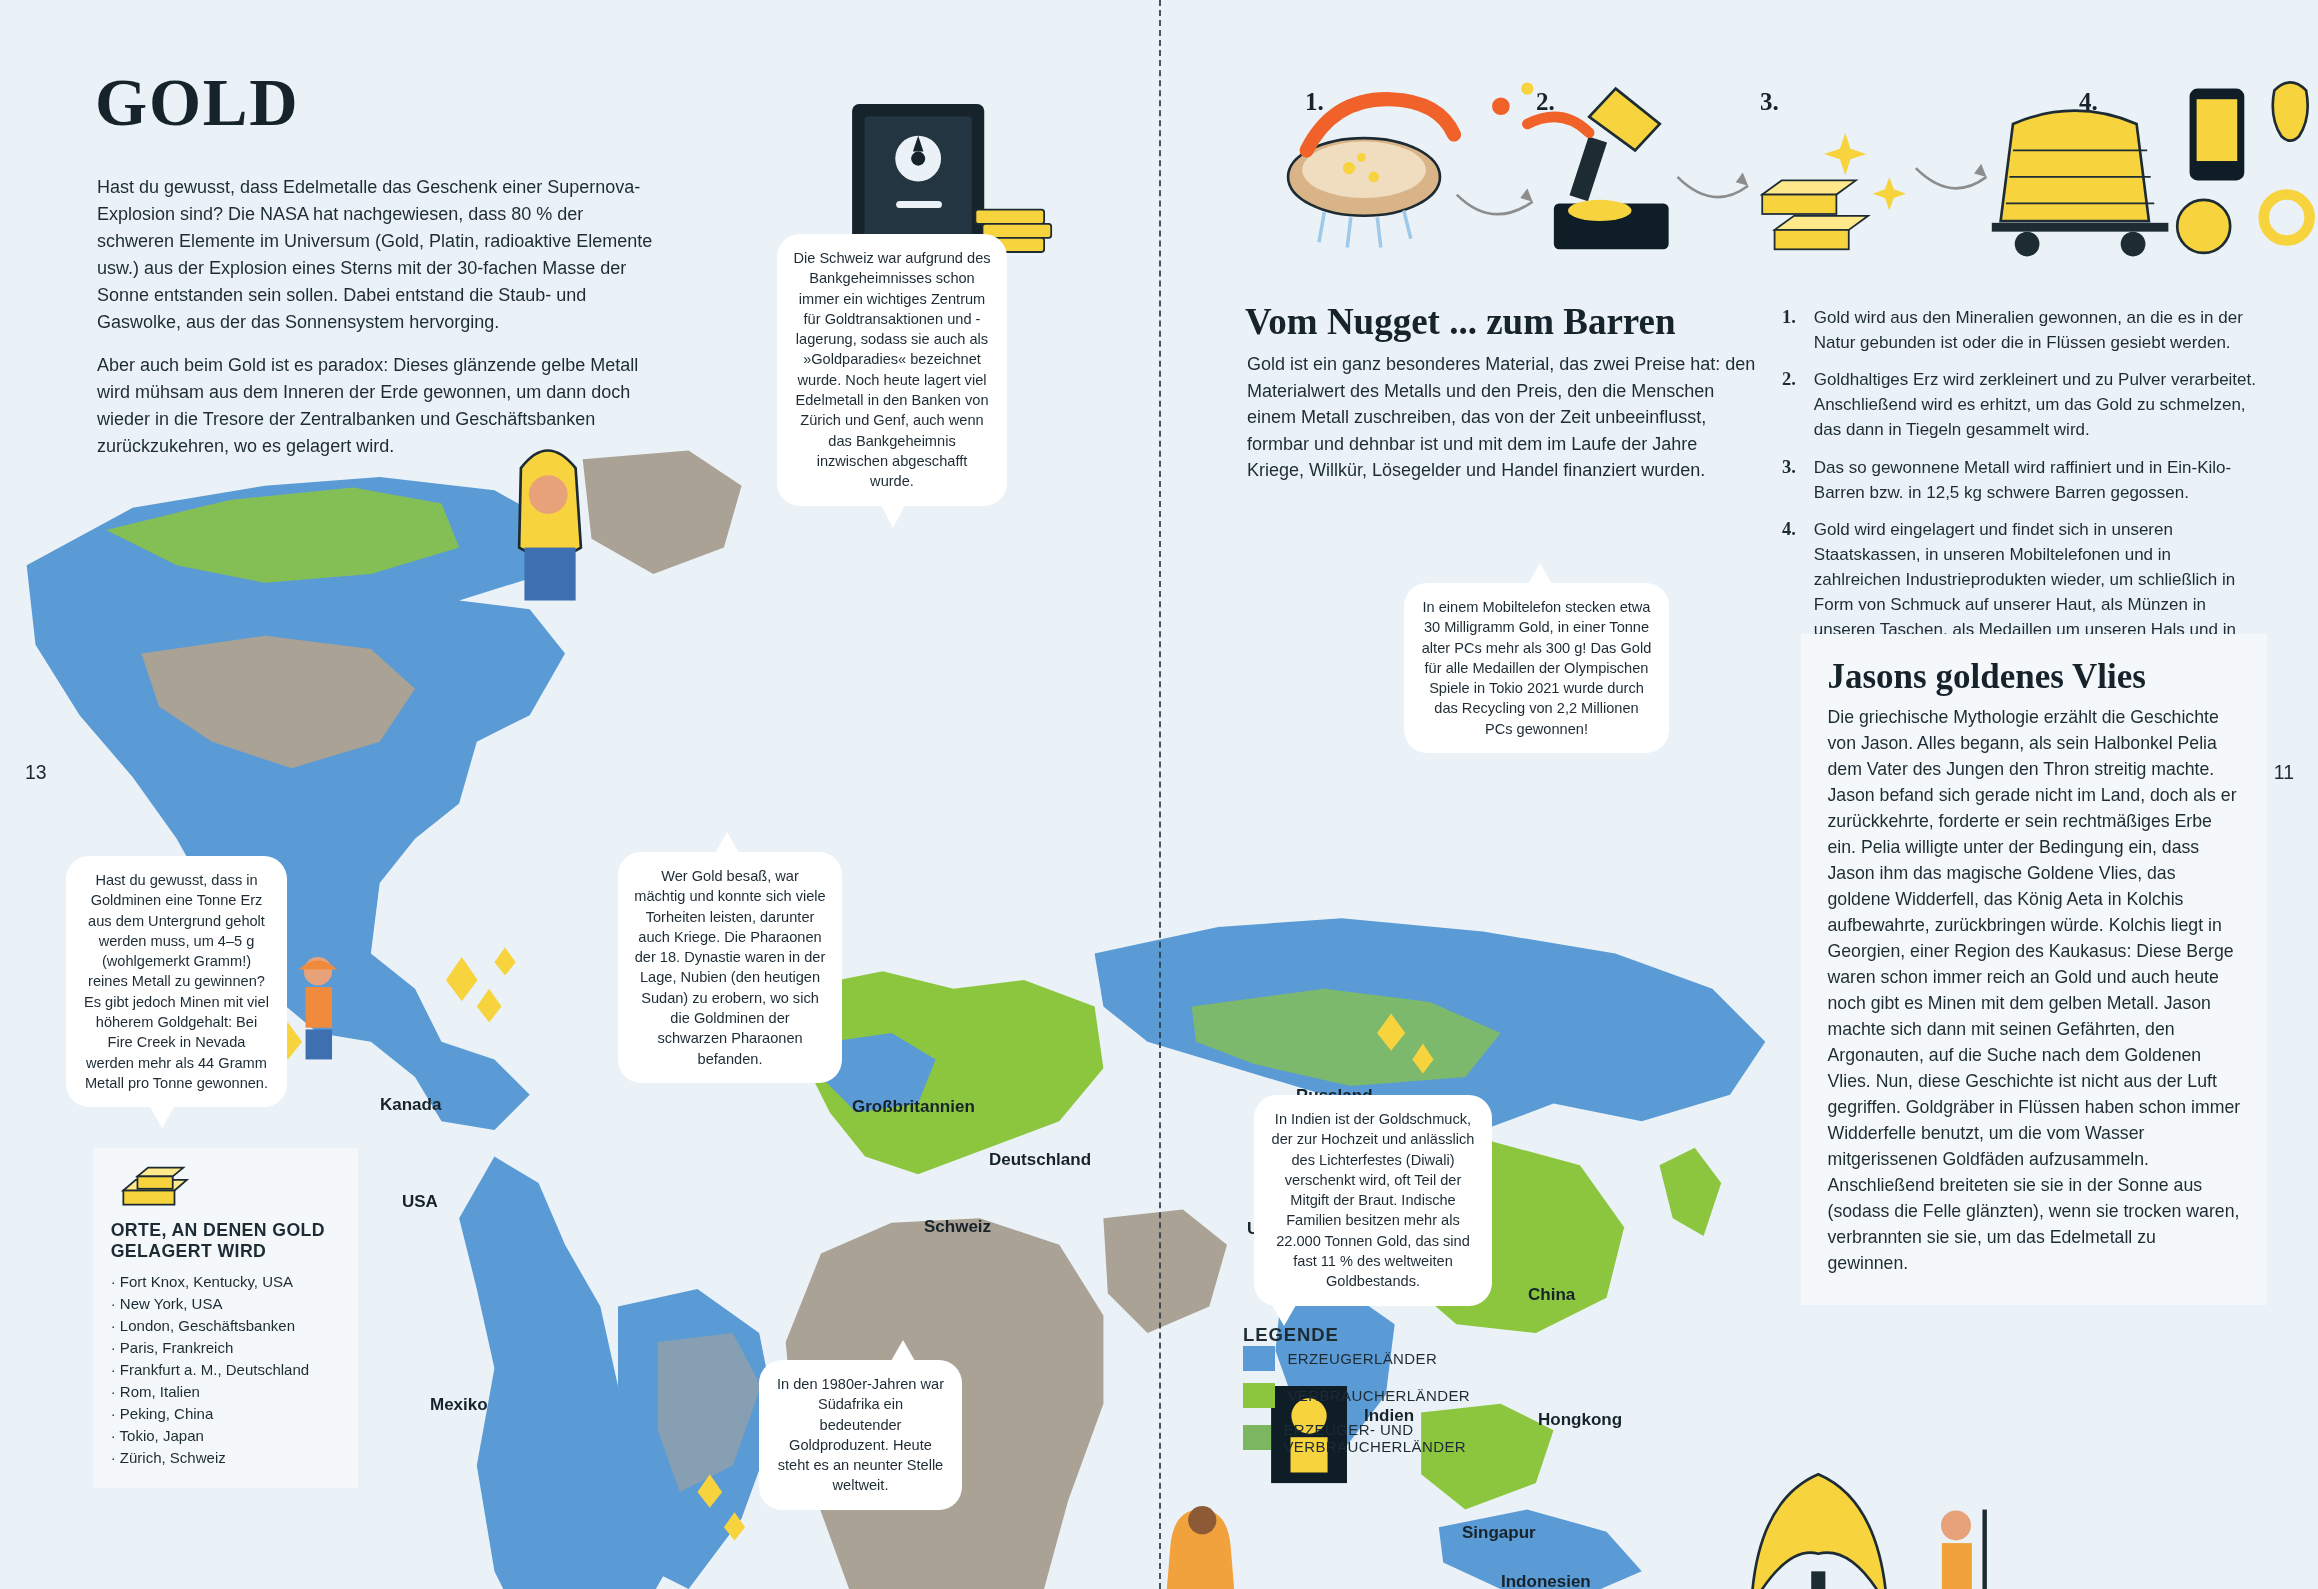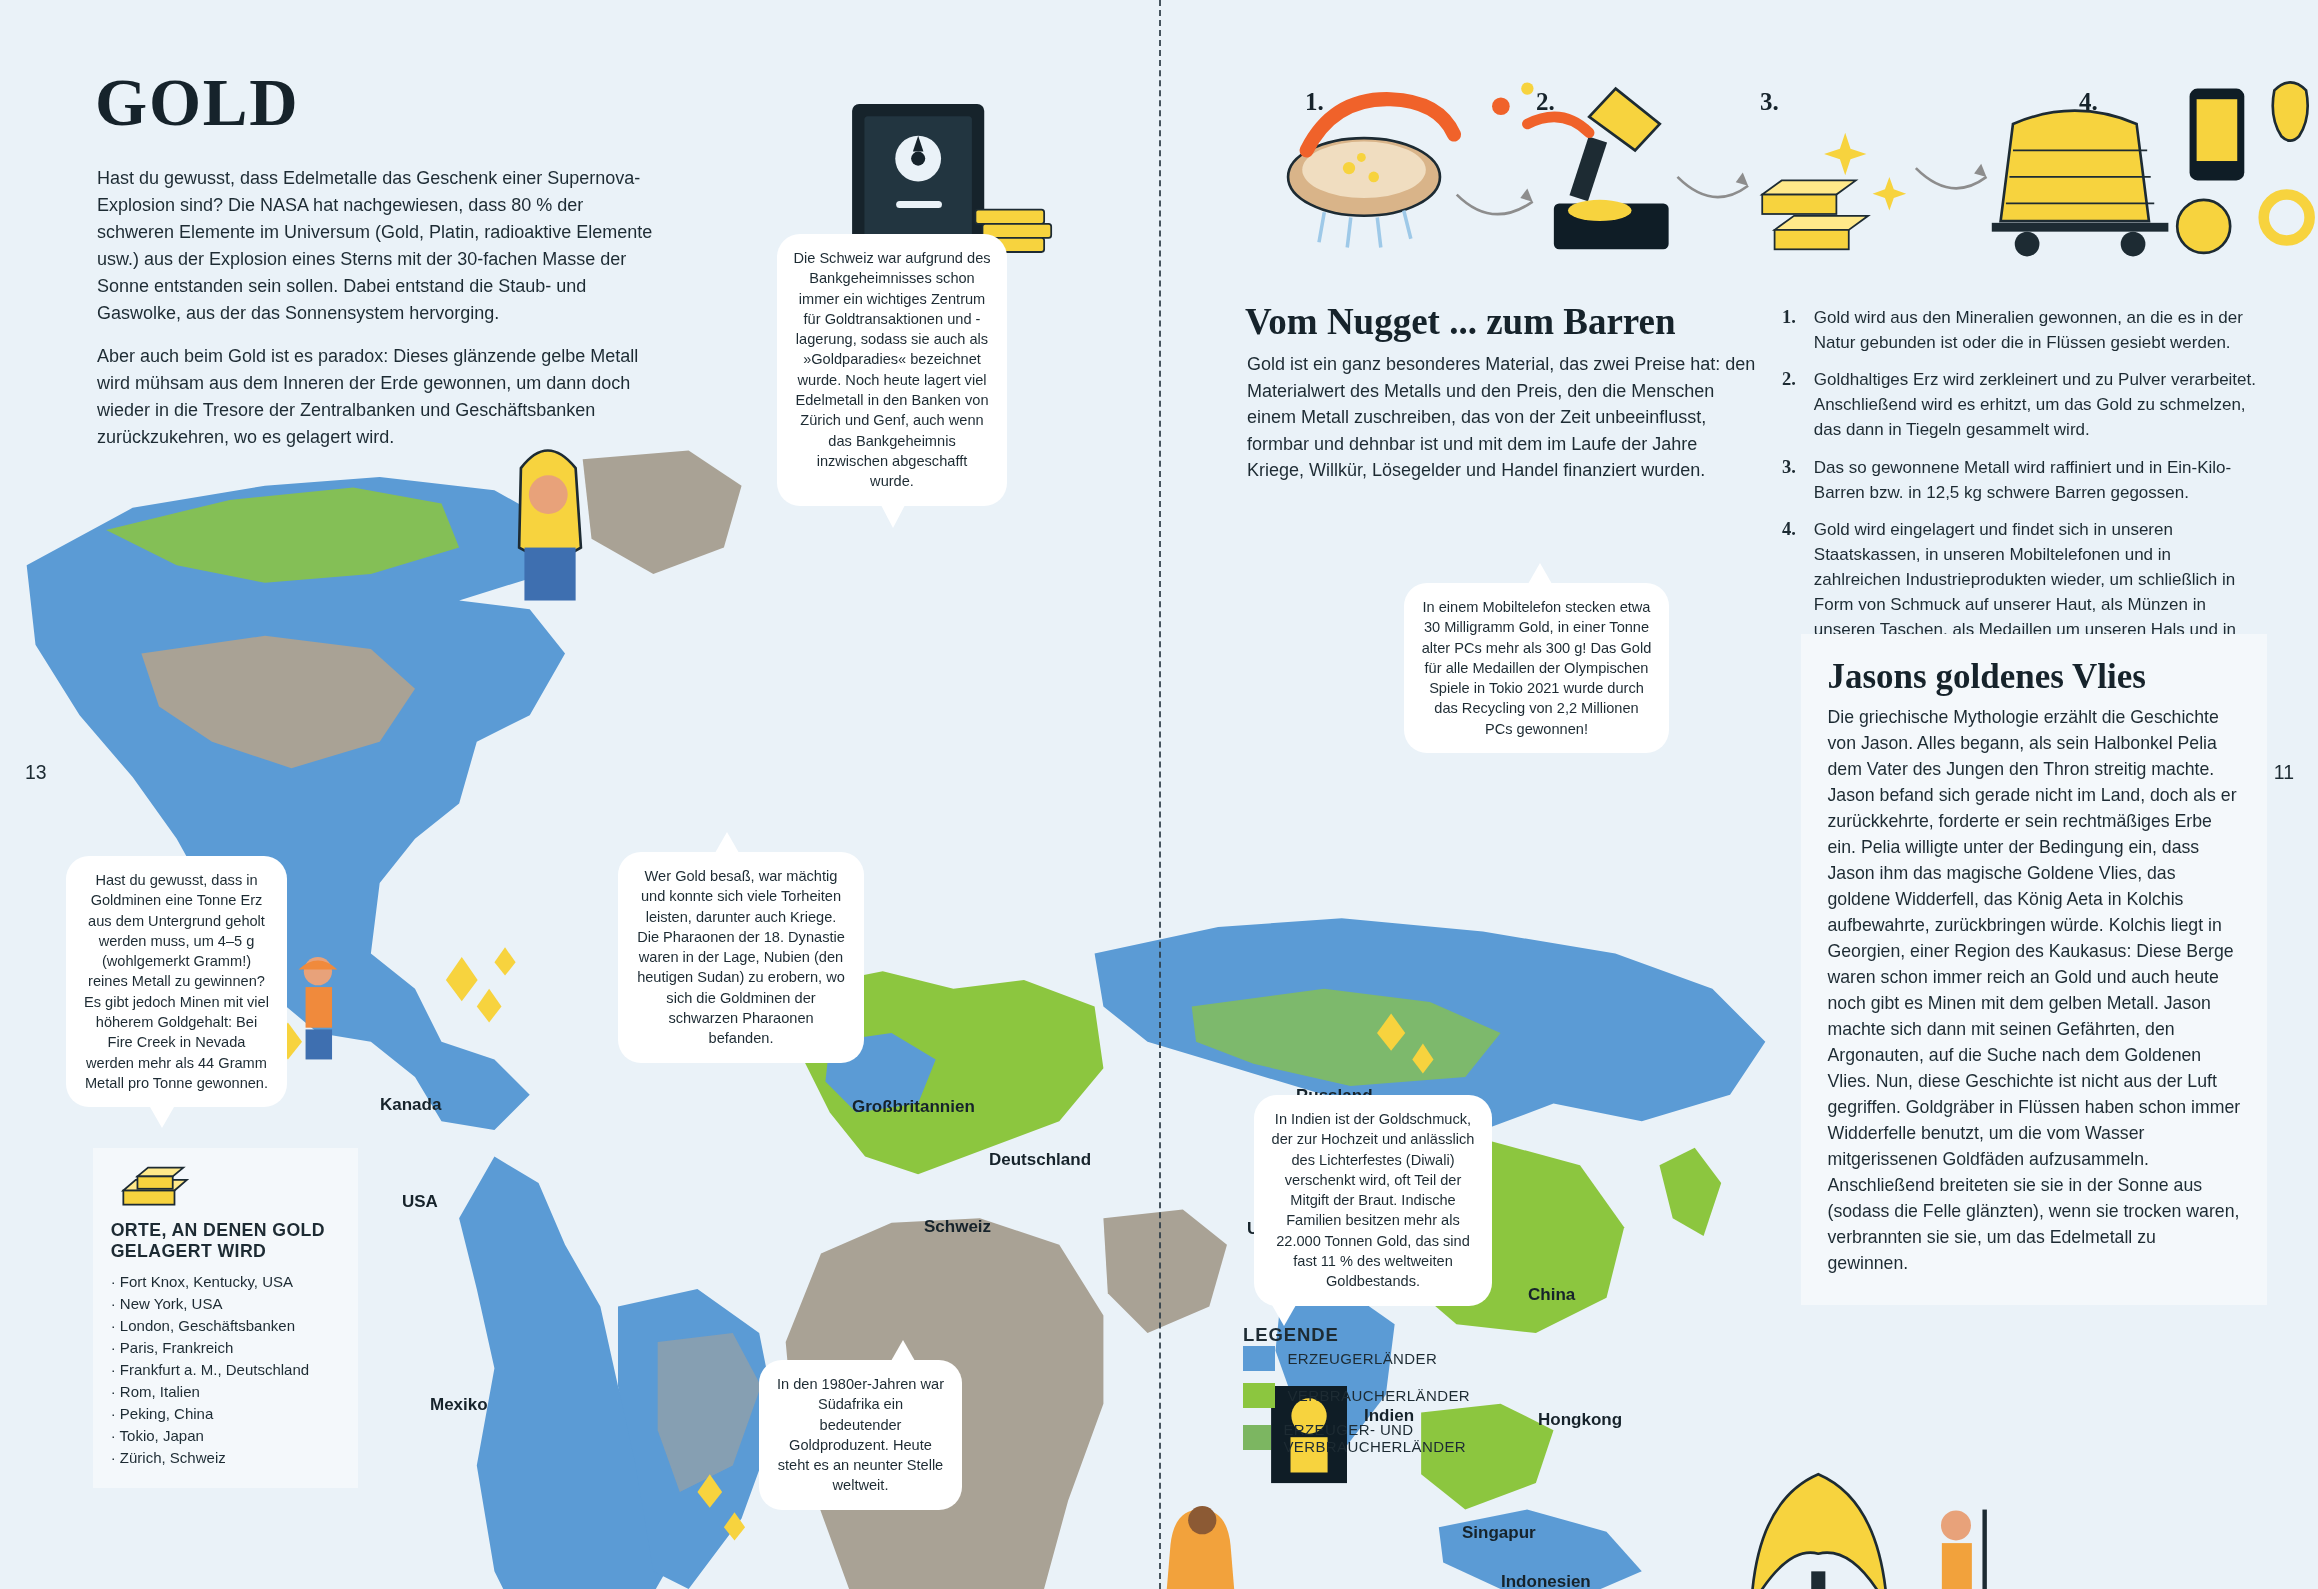--- a/index.html
+++ b/index.html
@@ -28,21 +28,21 @@
   .title{
     position:absolute;left:95px;top:64px;
     font-family:"Liberation Serif", serif;
     font-weight:700;font-size:67px;letter-spacing:1.8px;
     color:#16232b;
   }
   .intro{
     position:absolute;left:97px;top:161px;width:565px;
     font-size:18px;line-height:27px;color:#1d2b33;
   }
-  .intro p{margin:4px 0 16px 0;}
+  .intro p{margin:13px 0 16px 0;}
 
   
   .h2{
     font-family:"Liberation Serif", serif;
     font-weight:700;font-size:37px;color:#16232b;
   }
   .nugget-head{position:absolute;left:1245px;top:300px;}
   .nugget-body{
     position:absolute;left:1247px;top:351px;width:512px;
     font-size:18px;line-height:26.5px;
@@ -89,21 +89,21 @@
     padding:14px 16px;
     box-sizing:border-box;
   }
   .bubble:after{
     content:"";position:absolute;width:0;height:0;
   }
   .b-swiss{left:777px;top:234px;width:230px;}
   .b-swiss:after{border-left:12.4px solid transparent;border-right:12.4px solid transparent;border-top:23px solid #fff;left:104px;bottom:-22px;}
   .b-minen{left:66px;top:856px;width:221px;}
   .b-minen:after{border-left:12.4px solid transparent;border-right:12.4px solid transparent;border-top:21px solid #fff;left:84px;bottom:-20.3px;}
-  .b-pharao{left:618px;top:852px;width:246px;}
+  .b-pharao{left:618px;top:852px;width:224px;}
   .b-pharao:after{border-left:12.4px solid transparent;border-right:12.4px solid transparent;border-bottom:21px solid #fff;left:97px;top:-20.3px;}
   .b-mobil{left:1404px;top:583px;width:265px;}
   .b-mobil:after{border-left:12.4px solid transparent;border-right:12.4px solid transparent;border-bottom:21px solid #fff;left:124px;top:-20.3px;}
   .b-indien{left:1254px;top:1095px;width:238px;}
   .b-indien:after{border-left:12.4px solid transparent;border-right:12.4px solid transparent;border-top:21px solid #fff;left:17.7px;bottom:-20.3px;}
   .b-africa{left:759px;top:1360px;width:203px;}
   .b-africa:after{border-left:12.4px solid transparent;border-right:12.4px solid transparent;border-bottom:21px solid #fff;left:132px;top:-20.3px;}
 
   
   .storage{

